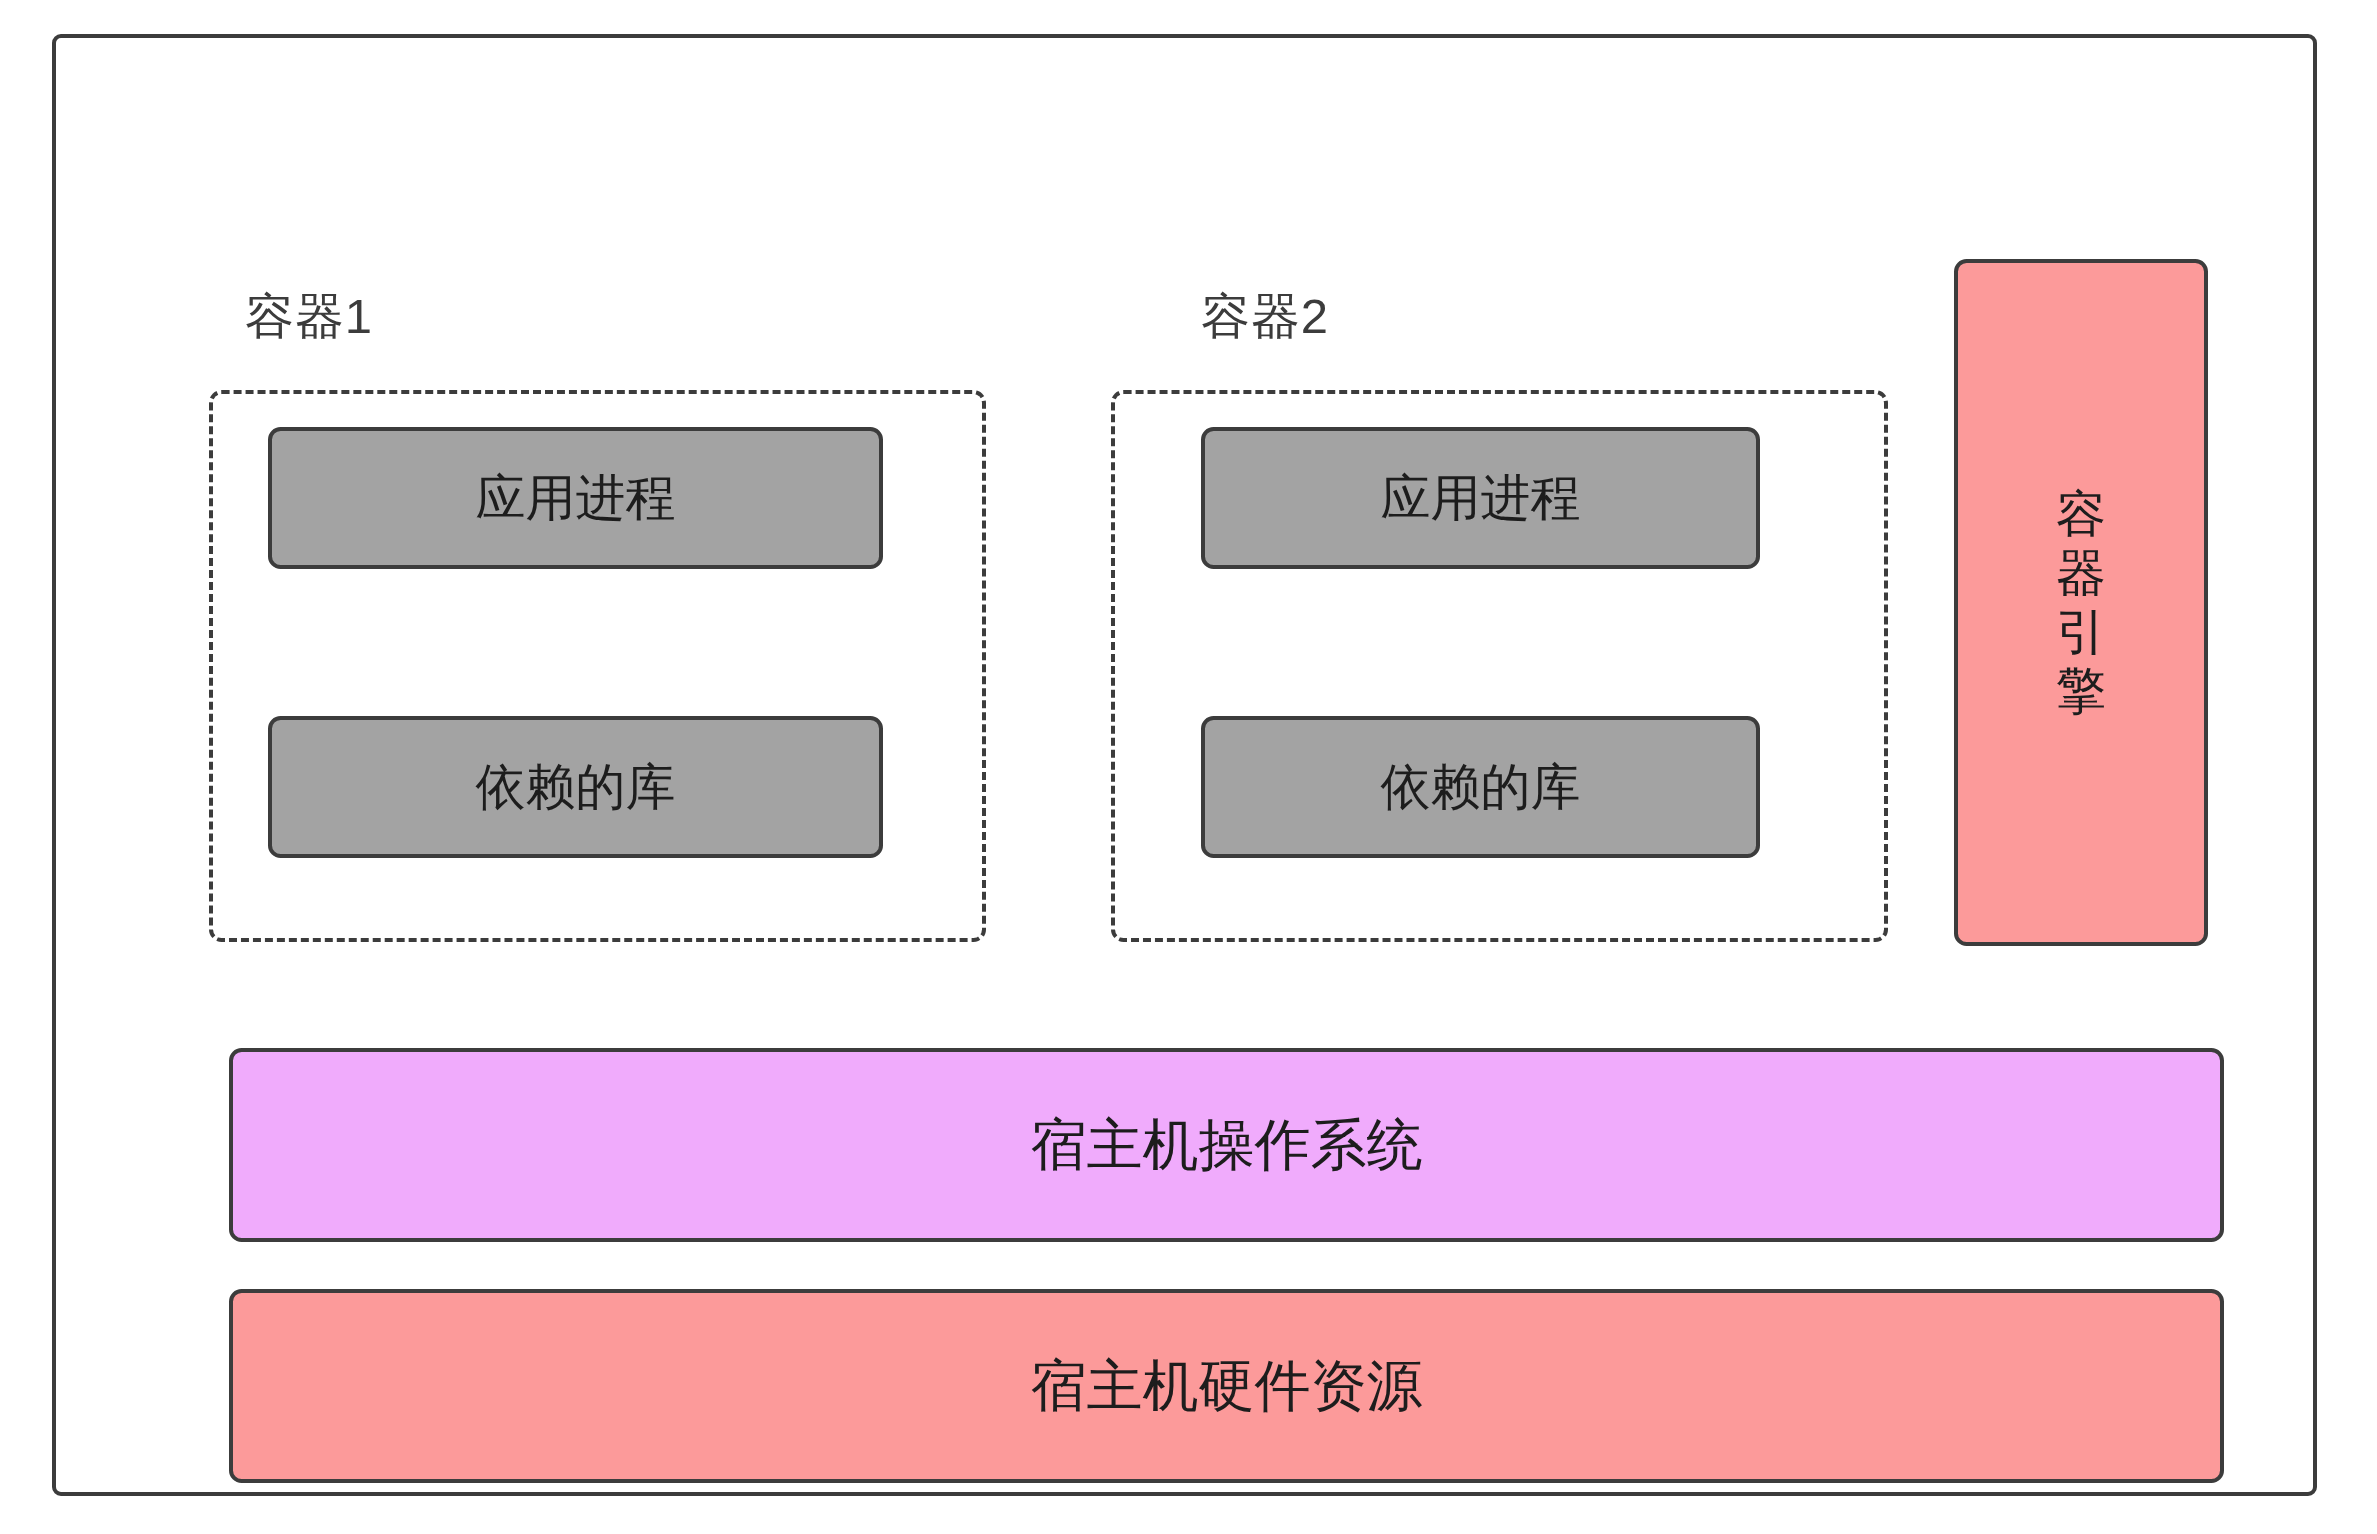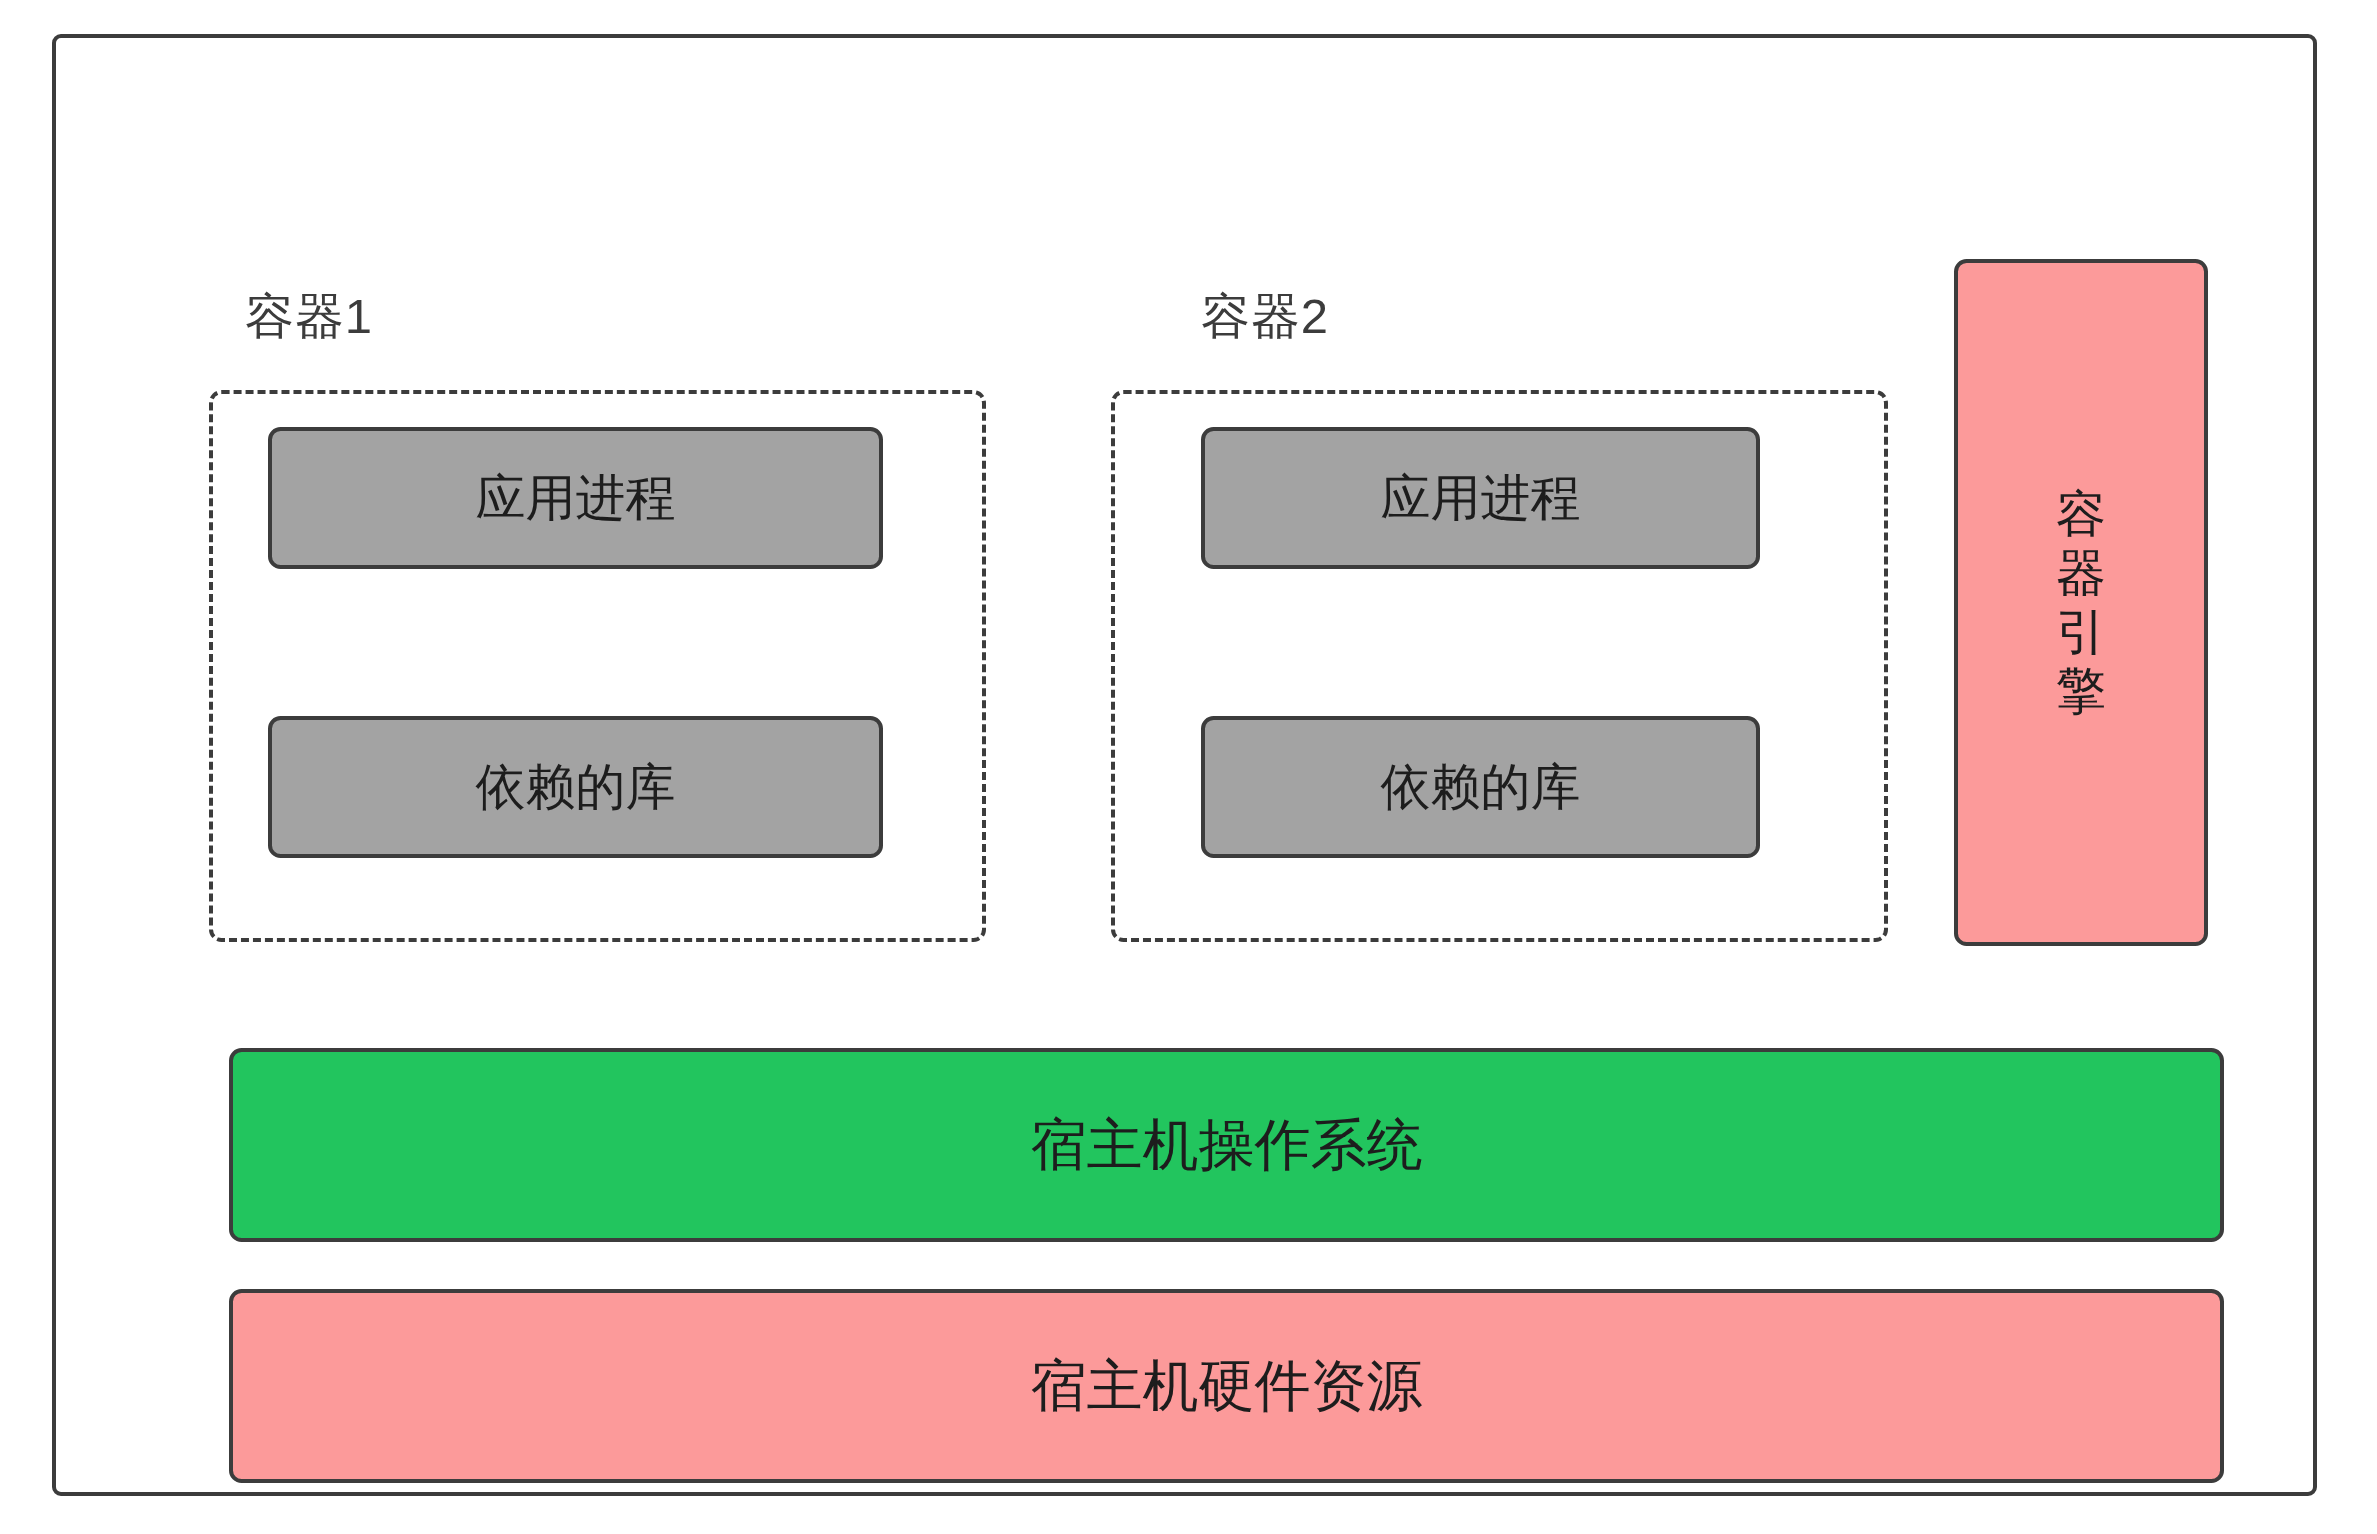--- a/index.html
+++ b/index.html
@@ -72,21 +72,21 @@
     border: 4.5px solid #3c3c3c;
     border-radius: 12.6px;
     display: flex;
     align-items: center;
     justify-content: center;
     color: #1d1d1d;
     line-height: 1.12;
     text-align: center;
   }
   .node.green  { background: #a3a3a3; }
-  .node.yellow { background: #22c55e; }
+  .node.yellow { background: #f0abfc; }
   .node.red    { background: #fc9a9a; }
 
   
   .node.app, .node.lib {
     font-size: 50px;
   }
   #app-1 { left: 212px; top: 389px; width: 615px; height: 142px; }
   #lib-1 { left: 212px; top: 678px; width: 615px; height: 142px; }
   #app-2 { left: 1145px; top: 389px; width: 559px; height: 142px; }
   #lib-2 { left: 1145px; top: 678px; width: 559px; height: 142px; }

